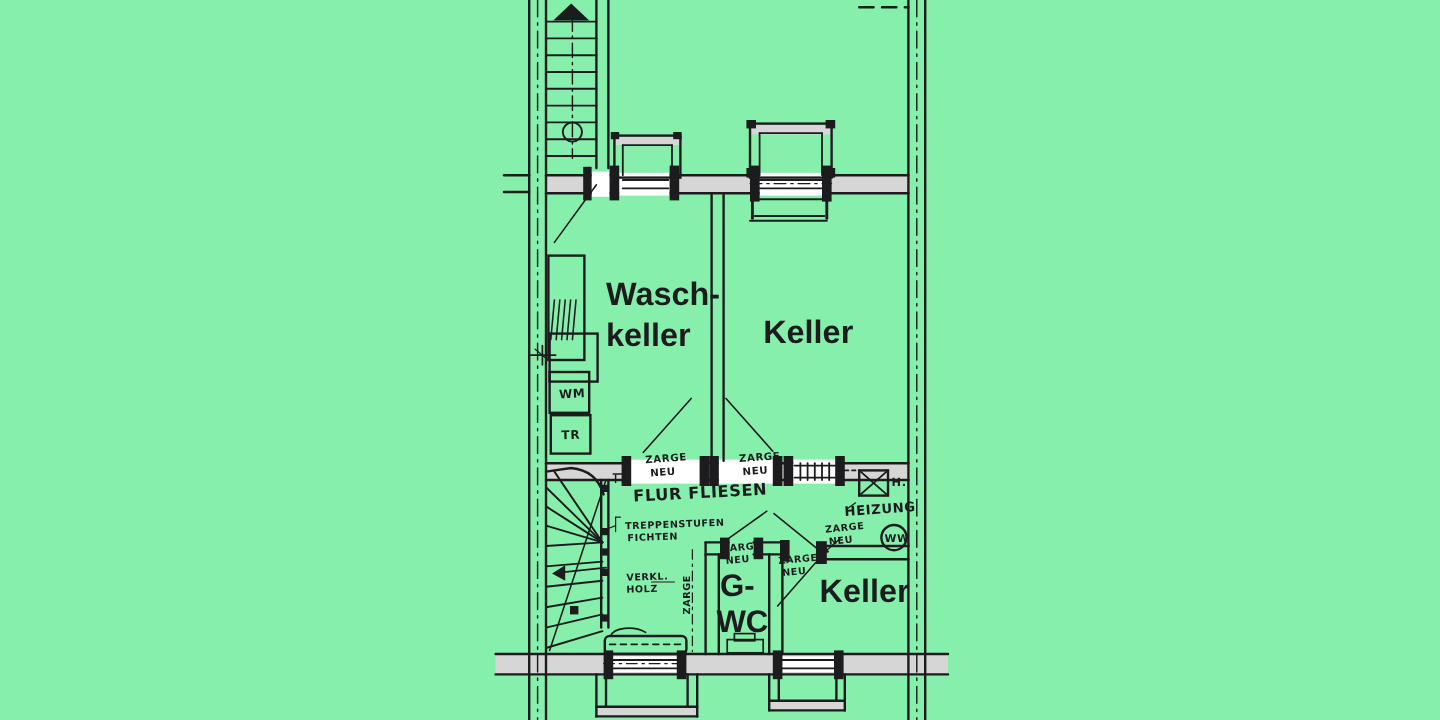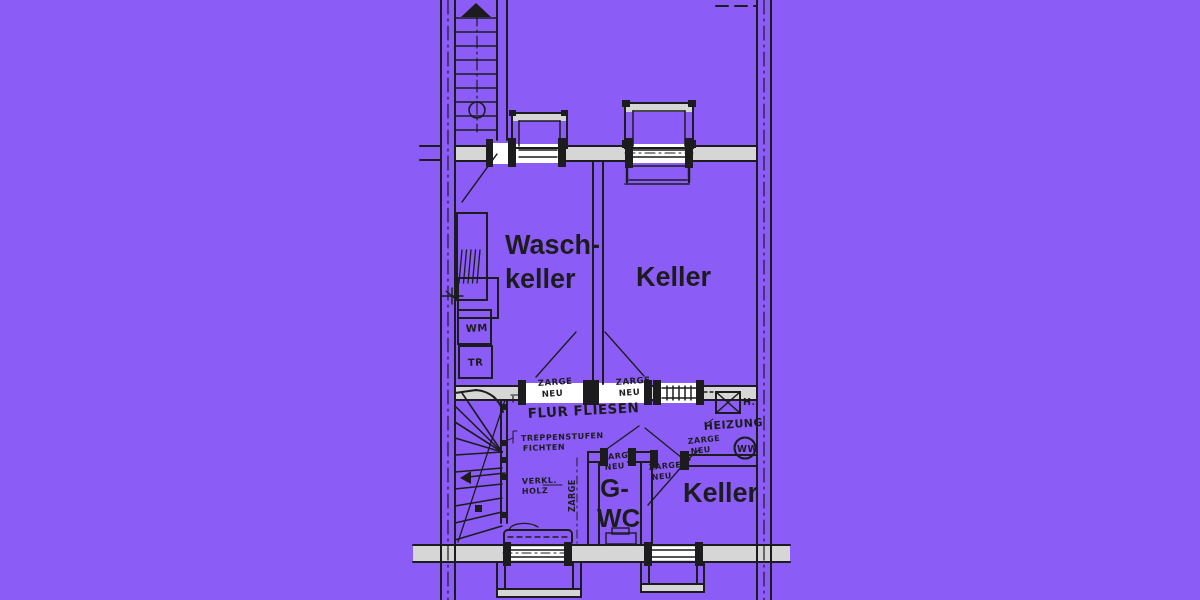--- a/index.html
+++ b/index.html
@@ -1,16 +1,16 @@
 <!DOCTYPE html>
 <html><head>
 <meta charset="utf-8">
 <style>
   html,body{margin:0;padding:0;background:#ffffff;}
-  .stage{position:relative;width:1200px;height:600px;background:#8b5cf6;overflow:hidden;}
+  .stage{position:relative;width:1200px;height:600px;background:#86efac;overflow:hidden;}
   svg{position:absolute;left:0;top:0;}
   text{stroke:none;}
   .printed{font-family:"Liberation Sans",sans-serif;font-weight:600;}
   .hand{font-family:"DejaVu Sans",sans-serif;font-weight:700;letter-spacing:.5px;}
 </style>
 </head>
 <body>
 
 <div class="stage">
 <svg width="1200" height="600" viewBox="0 0 1200 600">

